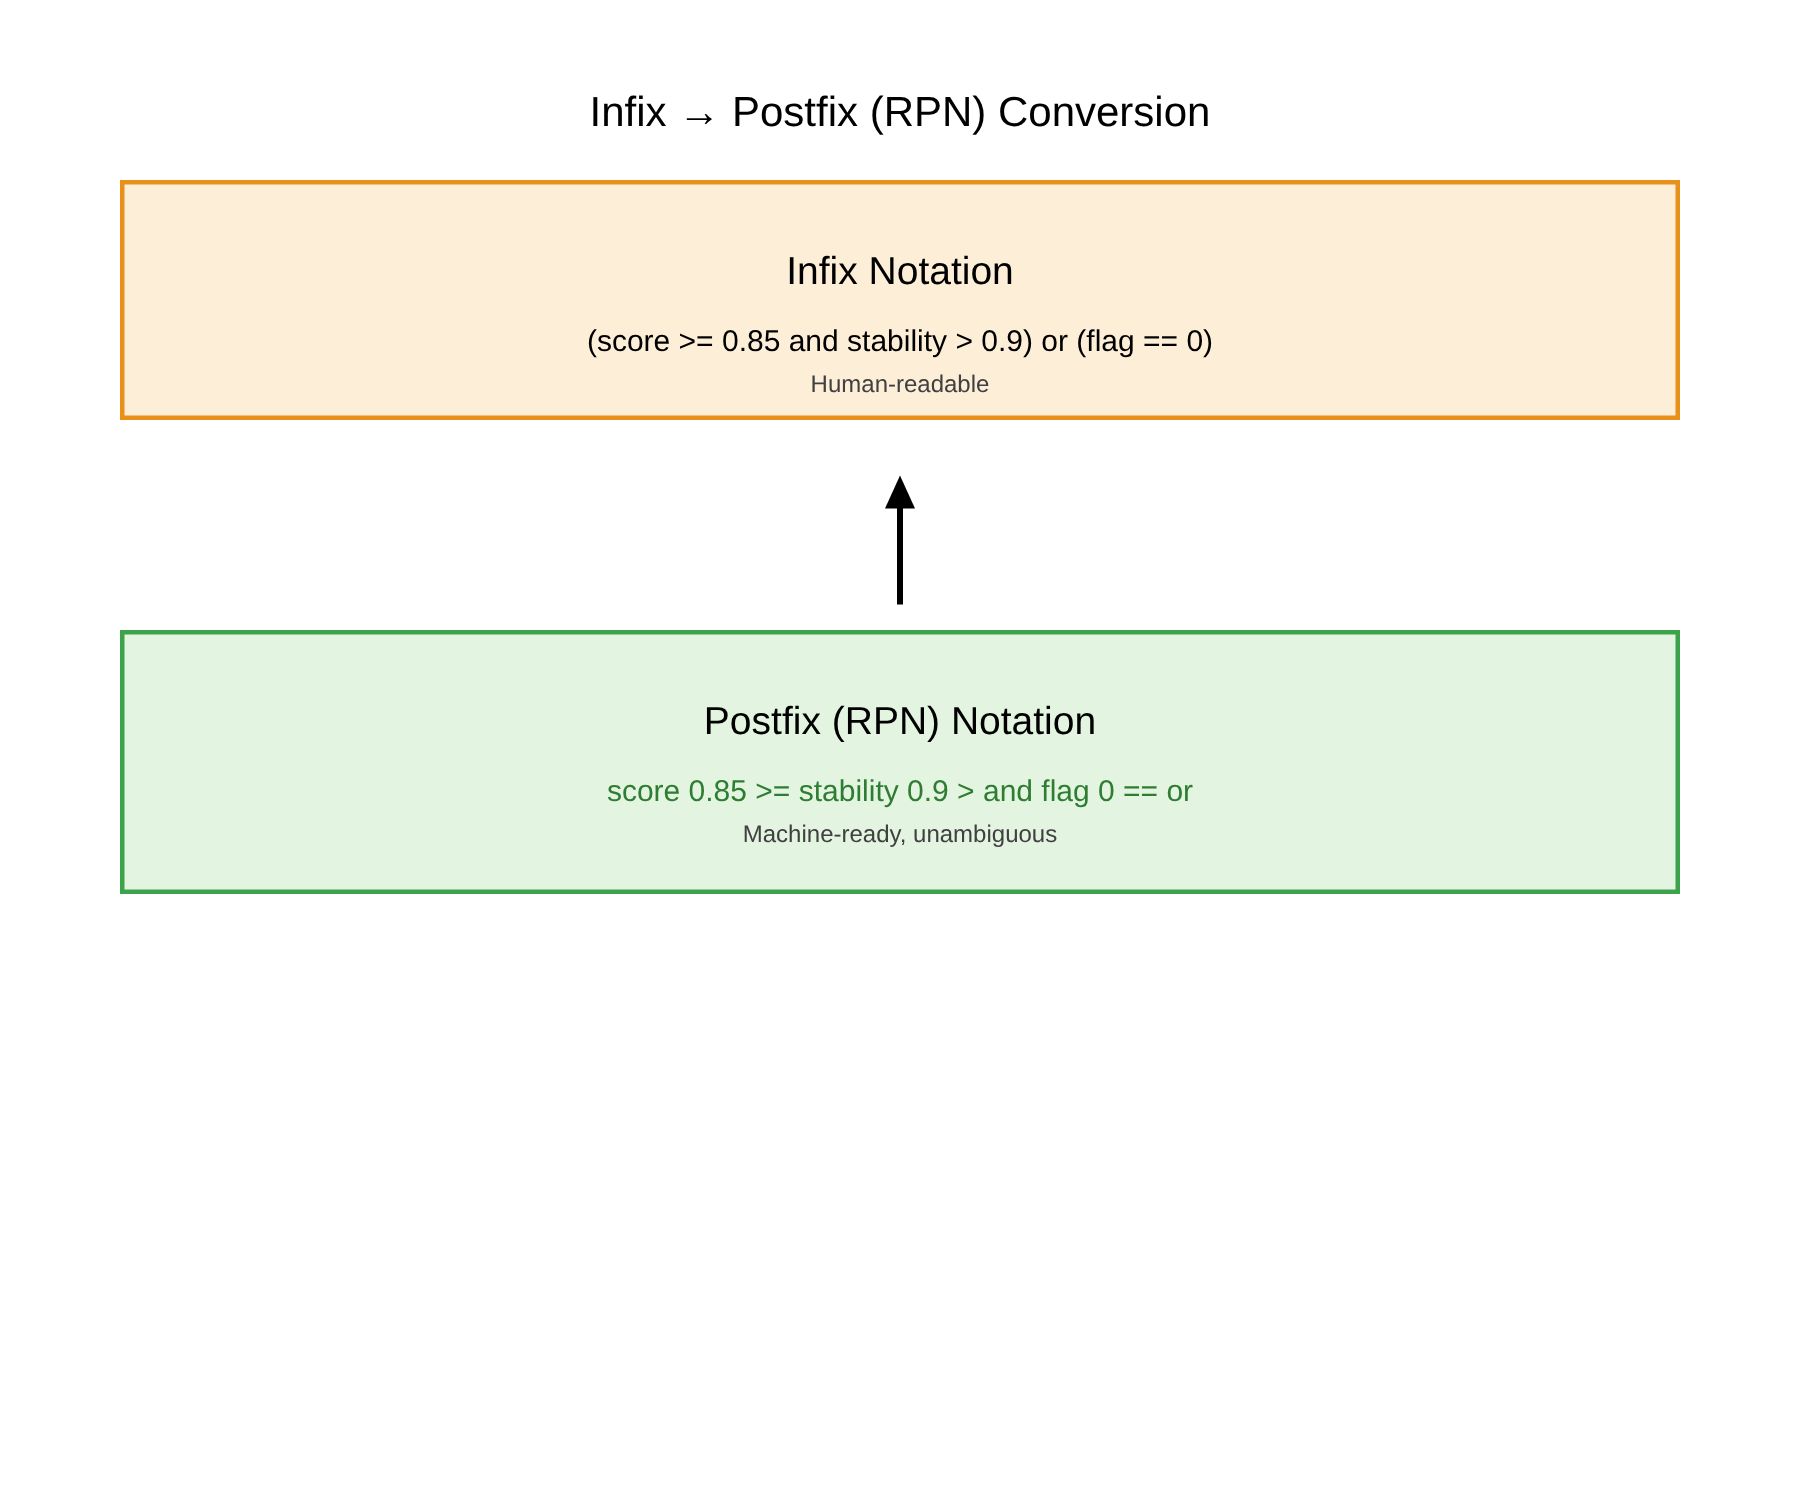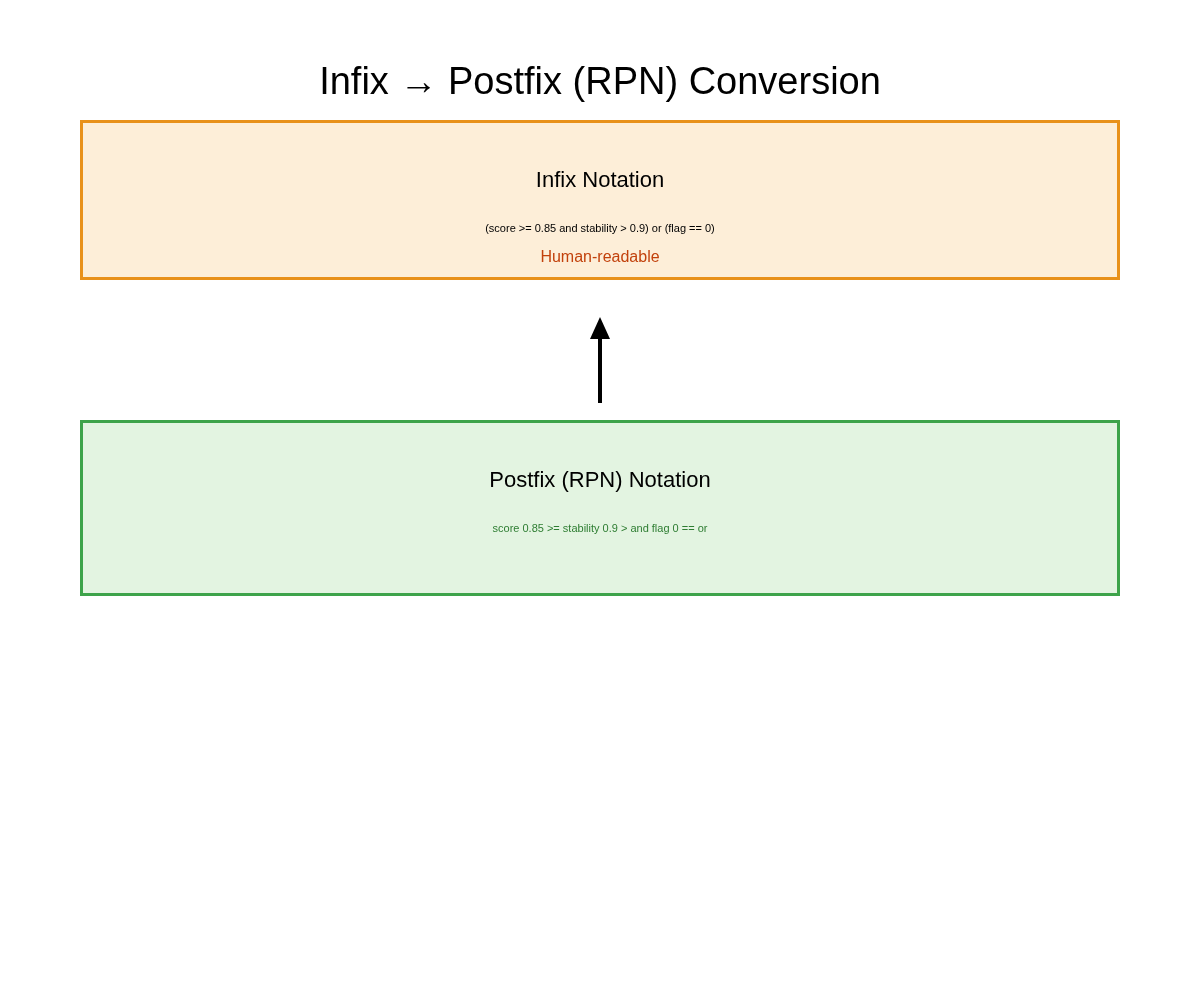--- a/index.html
+++ b/index.html
@@ -15,21 +15,21 @@
     color: #000000;
     overflow: hidden;
   }
 
   #page-title {
     position: absolute;
     top: 30px;
     left: 0;
     width: 1200px;
     text-align: center;
-    font-size: 38px;
+    font-size: 28px;
     font-weight: normal;
     line-height: 52px;
     color: #000000;
   }
 
   .panel {
     position: absolute;
     left: 80px;
     width: 1040px;
     box-sizing: border-box;
@@ -44,40 +44,40 @@
   }
 
   #postfix-panel {
     top: 420px;
     height: 176px;
     border: 3px solid #3da34a;
     background: #e3f4e1;
   }
 
   .panel-title {
-    font-size: 22px;
+    font-size: 26px;
     line-height: 26px;
     margin-top: 44px;
     color: #000000;
   }
 
   .panel-expr {
-    font-size: 11px;
+    font-size: 20px;
     line-height: 22px;
     margin-top: 24px;
   }
 
   #infix-expr { color: #000000; }
   #postfix-expr { color: #2e7d32; text-align: center; }
 
   .panel-note {
     font-size: 16px;
     line-height: 20px;
     margin-top: 8px;
-    color: #c2410c;
+    color: #404040;
   }
 
   #arrow {
     position: absolute;
     left: 570px;
     top: 315px;
     width: 60px;
     height: 90px;
   }
 </style>
@@ -93,13 +93,14 @@
 </div>
 
 <svg id="arrow" viewBox="0 0 60 90" xmlns="http://www.w3.org/2000/svg">
   <line x1="30" y1="88" x2="30" y2="18" stroke="#000000" stroke-width="4"></line>
   <polygon points="30,2 20,24 40,24" fill="#000000"></polygon>
 </svg>
 
 <div class="panel" id="postfix-panel">
   <div class="panel-title">Postfix (RPN) Notation</div>
   <div class="panel-expr" id="postfix-expr">score 0.85 &gt;= stability 0.9 &gt; and flag 0 == or</div>
+  <div class="panel-note">Machine-ready, unambiguous</div>
 </div>
 
 </body></html>

